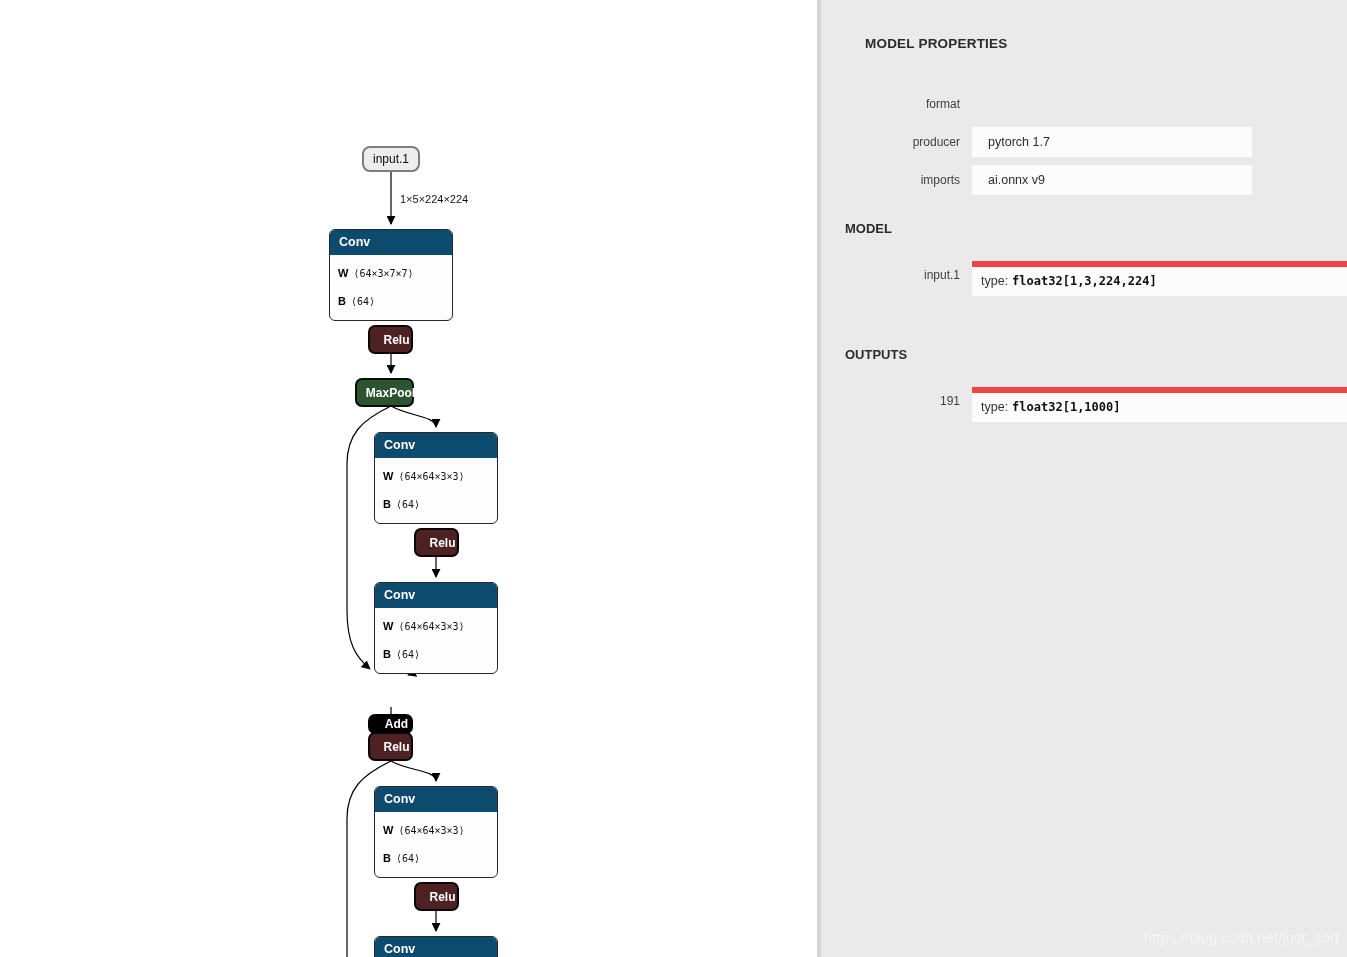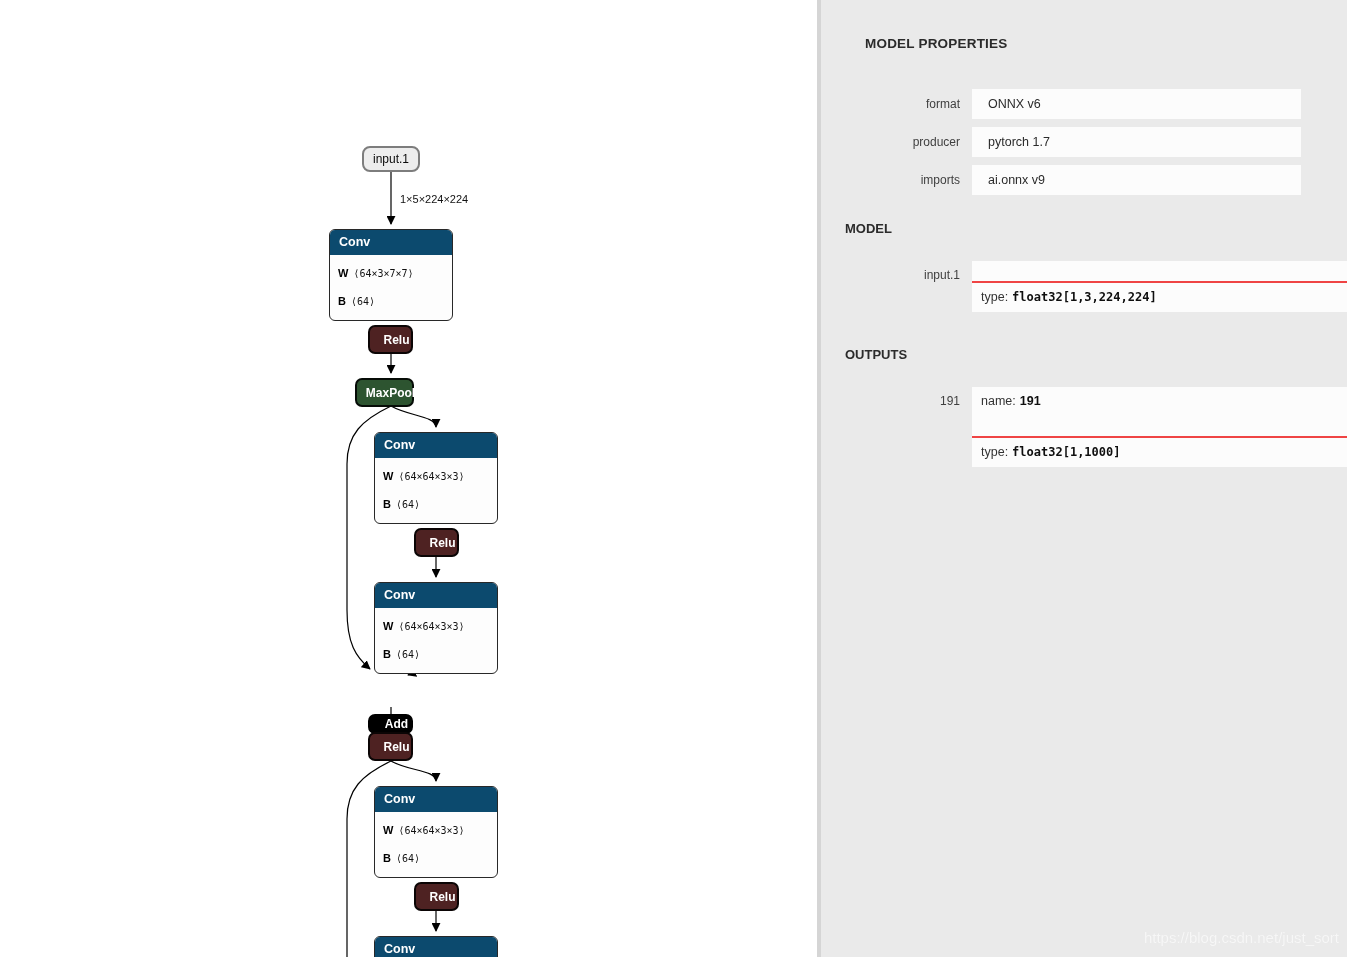--- a/index.html
+++ b/index.html
@@ -28,31 +28,31 @@
   .relu{background:#4e2222;}
   .maxpool{background:#2d5430;}
   .add{background:#000;border-color:#000;}
 
   
   .panel-border{position:absolute;left:817px;top:0;width:4px;height:957px;background:#d5d5d5;}
   .panel{position:absolute;left:821px;top:0;width:526px;height:957px;background:#eaeaea;}
   .panel-title{position:absolute;left:24px;top:36px;font-size:13.5px;font-weight:bold;
     color:#2b2b2b;letter-spacing:.2px;margin-left:20px;}
   .section-title{position:absolute;left:24px;font-size:13px;font-weight:bold;color:#2b2b2b;}
-  .prop-row{position:absolute;left:0;width:480px;display:flex;height:30px;}
+  .prop-row{position:absolute;left:0;width:431px;display:flex;height:30px;}
   .row-label{width:151px;box-sizing:border-box;padding-right:12px;text-align:right;
     font-size:12px;color:#3f3f3f;line-height:30px;}
   .prop-value{flex:1;background:#fcfcfc;font-size:12.5px;color:#2b2b2b;
     line-height:30px;padding-left:16px;}
   .io-row{position:absolute;left:0;width:526px;display:flex;}
   .io-label{width:151px;box-sizing:border-box;padding-right:12px;text-align:right;
     font-size:12px;color:#3f3f3f;line-height:29px;}
   .io-box{flex:1;background:#fcfcfc;}
   .io-line{line-height:29px;padding-left:9px;font-size:12.5px;color:#333;white-space:nowrap;}
-  .io-line.second{border-top:2px solid #ef4444;margin-top:20px;}
+  .io-line.second{border-top:6px solid #ef4444;}
   .io-name{font-weight:bold;color:#0f0f0f;margin-left:4px;}
   .io-type{font-family:"DejaVu Sans Mono",monospace;font-weight:bold;font-size:12px;
     color:#0f0f0f;margin-left:4px;}
   .watermark{position:absolute;right:8px;top:929px;font-size:15px;color:#f7f7f7;
     text-shadow:0 0 1px rgba(0,0,0,0.04);white-space:nowrap;}
 </style>
 </head>
 <body>
 
 <div class="stage">
@@ -136,21 +136,20 @@
     </div>
   </div>
 
   <div class="panel-border"></div>
 
   <div class="panel">
     <div class="panel-title">MODEL PROPERTIES</div>
 
     <div class="prop-row" style="top:89px">
       <div class="row-label">format</div>
-      <div class="prop-value">ONNX v6</div>
     </div>
     <div class="prop-row" style="top:127px">
       <div class="row-label">producer</div>
       <div class="prop-value">pytorch 1.7</div>
     </div>
     <div class="prop-row" style="top:165px">
       <div class="row-label">imports</div>
       <div class="prop-value">ai.onnx v9</div>
     </div>
 
@@ -161,21 +160,20 @@
       <div class="io-box">
         <div class="io-line second"><span>type:</span><span class="io-type">float32[1,3,224,224]</span></div>
       </div>
     </div>
 
     <div class="section-title" style="top:347px">OUTPUTS</div>
 
     <div class="io-row" style="top:387px">
       <div class="io-label">191</div>
       <div class="io-box">
-        <div class="io-line"><span>name:</span><span class="io-name">191</span></div>
         <div class="io-line second"><span>type:</span><span class="io-type">float32[1,1000]</span></div>
       </div>
     </div>
 
     <div class="watermark">https://blog.csdn.net/just_sort</div>
   </div>
 
 </div>
 
 </body></html>

